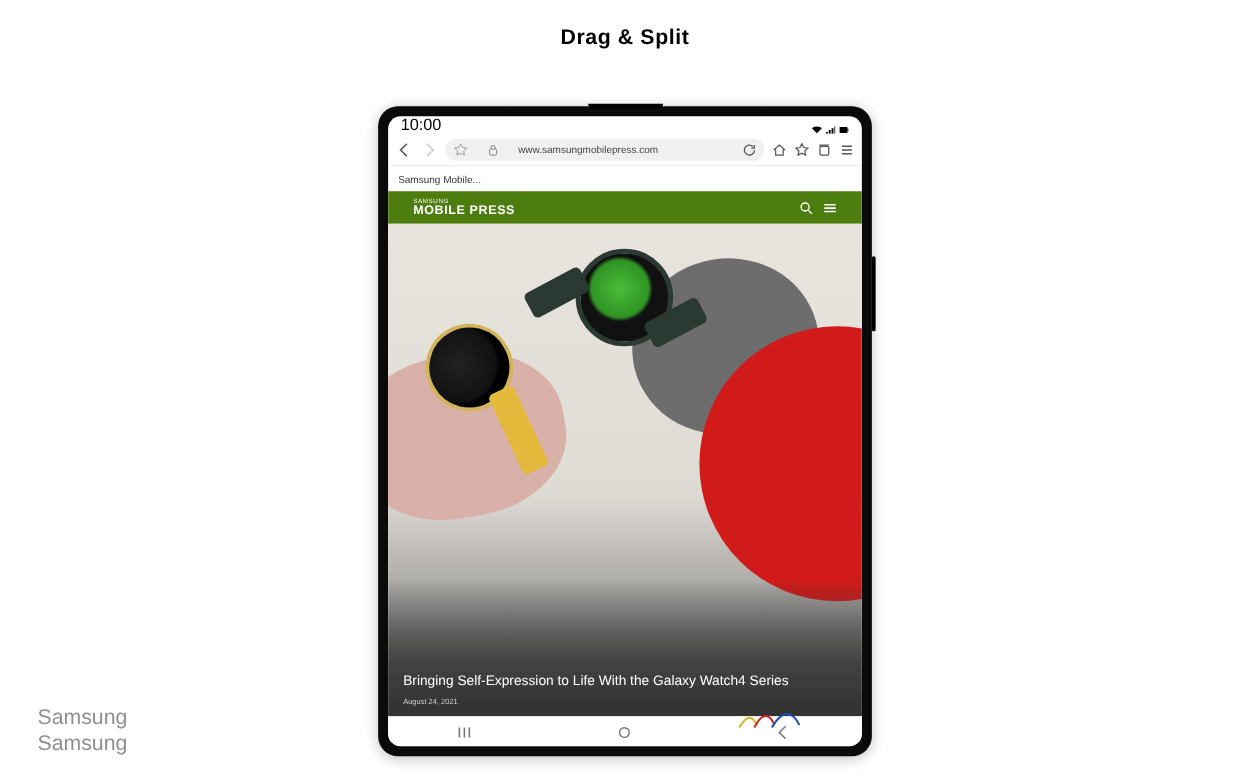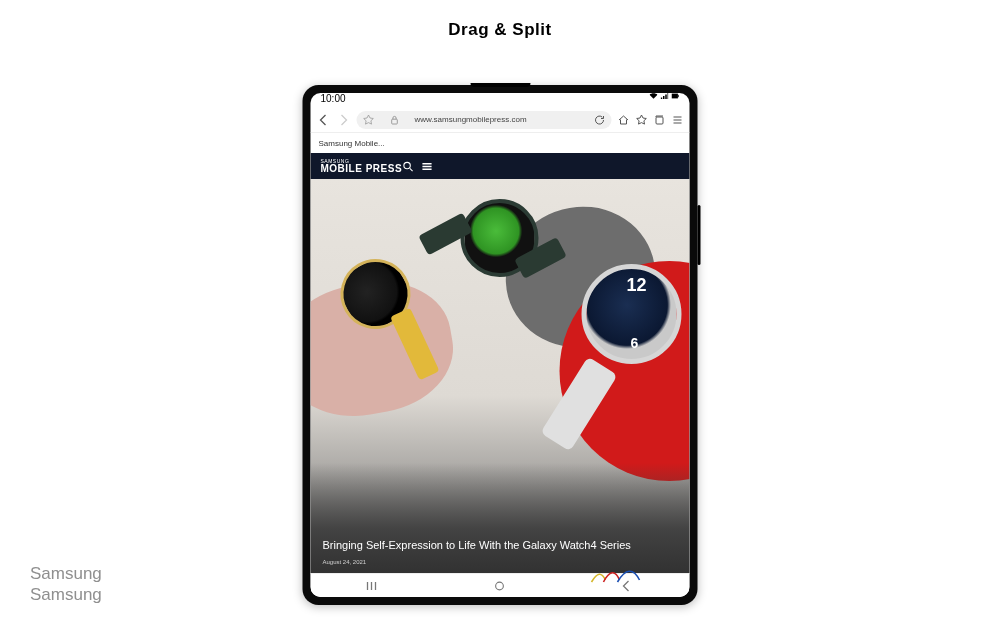--- a/index.html
+++ b/index.html
@@ -69,23 +69,23 @@
   background: #ffffff;
   border-radius: 10px;
   overflow: hidden;
   display: flex;
   flex-direction: column;
 }
 .status-bar {
   height: 14px;
   display: flex;
   justify-content: space-between;
-  align-items: flex-start;
+  align-items: flex-end;
   padding: 0 10px;
-  font-size: 10px;
+  font-size: 13px;
 }
 .status-right { display: flex; gap: 3px; align-items: center; }
 .status-right svg { width: 8px; height: 6px; }
 
 
 .url-row {
   height: 26px;
   display: flex;
   align-items: center;
   padding: 0 6px;
@@ -147,27 +147,27 @@
 .tab-favicon {
   width: 8px; height: 8px; background: #1f6dd6; color: #fff;
   font-size: 6px; display: flex; align-items: center; justify-content: center;
   border-radius: 1px; font-weight: bold;
 }
 .new-tab { font-size: 12px; color: #555; padding: 0 4px; }
 .close-x { font-size: 9px; color: #555; }
 
 
 .site-header {
-  background: #0f172a;
+  background: #4d7c0f;
   color: #fff;
   height: 26px;
   display: flex;
   align-items: center;
-  justify-content: flex-start;
-  padding: 0 10px;
+  justify-content: space-between;
+  padding: 0 20px;
 }
 .site-brand { line-height: 1; }
 .site-brand-top { font-size: 5px; letter-spacing: 0.5px; }
 .site-brand-main { font-size: 10px; font-weight: 700; letter-spacing: 0.5px; }
 .site-header-right { display: flex; gap: 8px; align-items: center; }
 
 
 .hero {
   flex: 1;
   position: relative;
@@ -398,24 +398,20 @@
           </svg>
       </div>
     </div>
 
     <div class="hero">
       <div class="shape-grey"></div>
       <div class="shape-pink"></div>
       <div class="shape-red"></div>
       <div class="watch watch-gold"></div>
       <div class="watch watch-green"></div>
-      <div class="watch watch-silver">
-        <span class="numeral" style="top:6px;left:40px;font-size:18px">12</span>
-        <span class="numeral" style="bottom:8px;left:44px;font-size:14px">6</span>
-      </div>
       <div class="hero-grad"></div>
       <div class="hero-title">Bringing Self-Expression to Life With the Galaxy Watch4 Series</div>
       <div class="hero-date">August 24, 2021</div>
     </div>
 
     <div class="sys-nav">
       <svg viewBox="0 0 16 12">
           <path d="M2 2v8M6 2v8M10 2v8" stroke="#777" stroke-width="1.3"></path>
         </svg>
       <svg viewBox="0 0 14 14">

